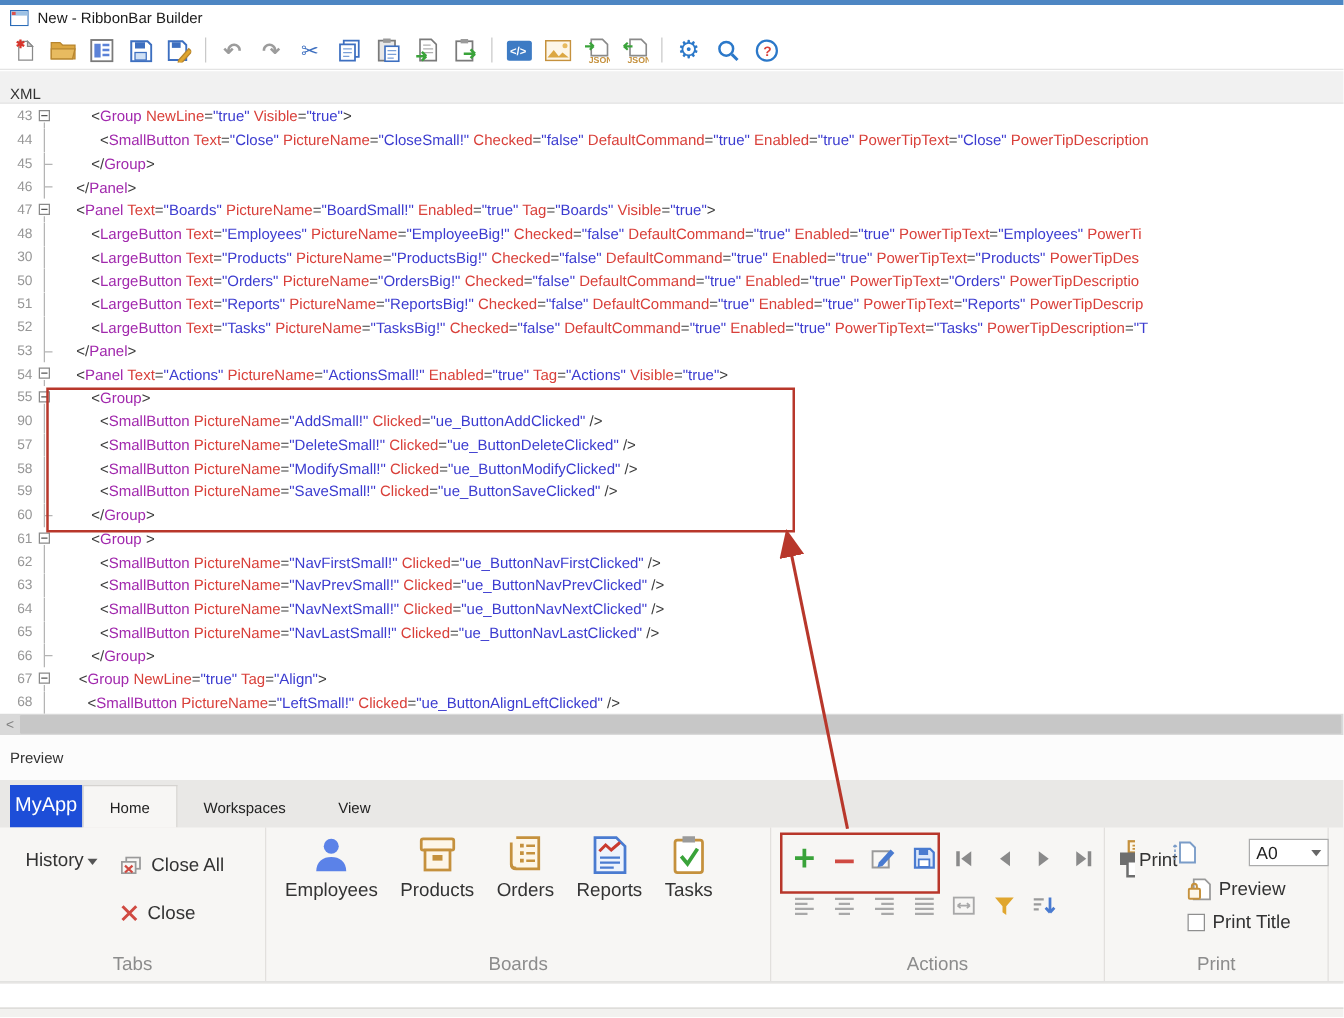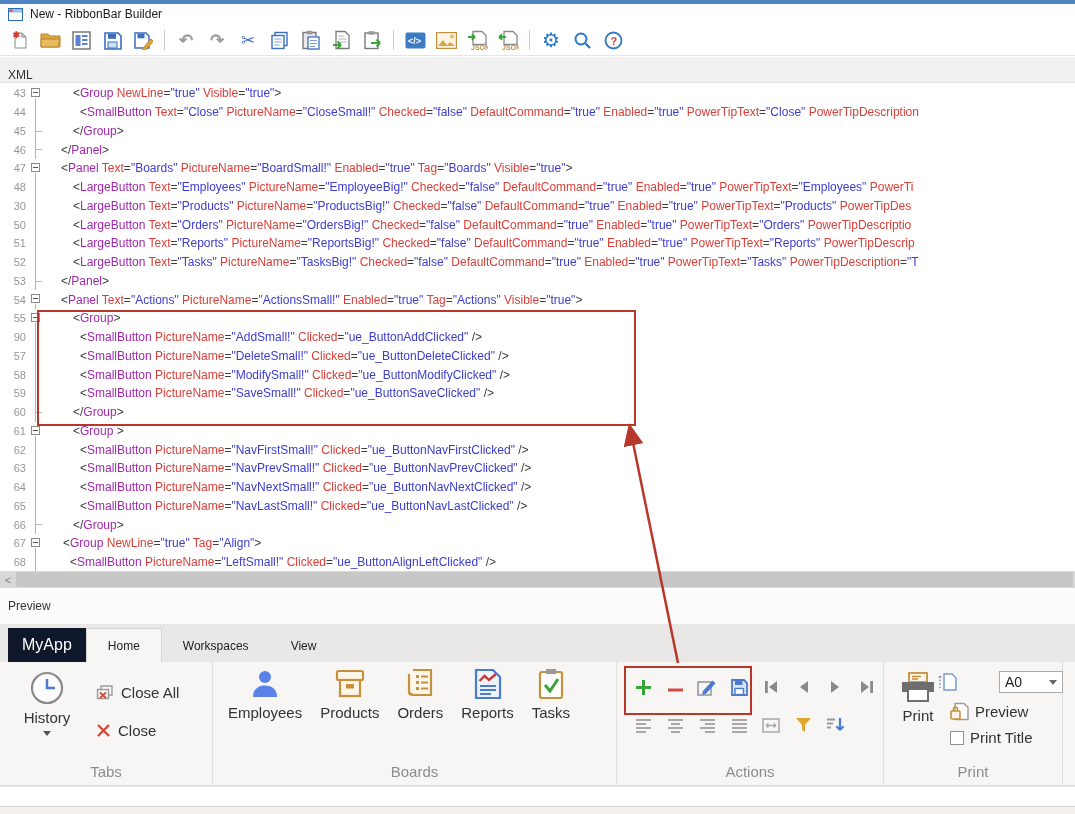--- a/index.html
+++ b/index.html
@@ -31,27 +31,27 @@
   .t-tag{color:#a128ad;text-align:center;} .t-attr{color:#d9403a;} .t-val{color:#3c3cd0;} .t-p{color:#3c3c3c;} .t-plain{color:#3c3c3c;}
 
   .hscroll{position:absolute;left:0;top:571px;width:100%;height:17px;background:#d9d9d9;display:flex;align-items:center;}
   .hscroll .arrow{width:16px;text-align:center;color:#7e7e7e;font-size:11px;flex:none;}
   .hscroll .thumb{height:15px;flex:1;background:#c7c7c7;margin-right:2px;border-radius:1px;}
 
   
   .preview-header{position:absolute;left:0;top:588px;width:100%;height:36px;background:#fcfcfc;display:flex;align-items:center;padding-left:8px;box-sizing:border-box;font-size:12px;color:#333;}
   .preview-panel{position:absolute;left:0;top:624px;width:1075px;height:163px;background:#e9e8e6;}
   .tabstrip{position:absolute;left:0;top:0;width:100%;height:38px;display:flex;align-items:flex-end;padding-left:8px;box-sizing:border-box;}
-  .app-btn{height:34px;padding:0 14px;background:#0f172a;color:#fff;font-size:16px;display:flex;align-items:center;}
+  .app-btn{height:34px;padding:0 4px;background:#1d4ed8;color:#fff;font-size:16px;display:flex;align-items:center;}
   .rtab{height:33px;padding:0 21px;font-size:12px;color:#222;display:flex;align-items:center;}
   .rtab.active{background:#f7f6f4;border:1px solid #d5d3d0;border-bottom:none;}
   .ribbon{position:absolute;left:0;top:38px;width:1075px;height:124px;background:#f7f6f4;border-bottom:1px solid #dcdbd9;box-sizing:border-box;}
   .rgroup{position:absolute;top:0;height:123px;border-right:1px solid #e2e0dd;box-sizing:border-box;}
   .grp-label{position:absolute;bottom:5px;left:0;right:0;text-align:center;font-size:15px;color:#8c8c8c;}
-  .big-btn{position:absolute;display:flex;flex-direction:column;align-items:center;gap:3px;font-size:15px;color:#333;}
+  .big-btn{position:absolute;display:flex;flex-direction:row;align-items:center;gap:3px;font-size:15px;color:#333;}
   .caret{width:0;height:0;border-left:4px solid transparent;border-right:4px solid transparent;border-top:5px solid #555;margin-top:2px;}
   .small-row-btn{display:flex;align-items:center;gap:7px;font-size:15px;color:#333;position:absolute;}
   .boards-row{position:absolute;left:6px;top:6px;display:flex;}
   .board-btn{display:flex;flex-direction:column;align-items:center;gap:4px;padding:0 9px;font-size:15px;color:#333;}
   .act-grid{position:absolute;left:10px;top:8px;display:grid;grid-template-columns:repeat(8,32px);grid-auto-rows:38px;justify-items:center;align-items:center;}
   .combo{display:flex;align-items:center;justify-content:space-between;width:64px;height:22px;background:#fff;border:1px solid #ababab;font-size:14px;padding:0 5px;box-sizing:border-box;color:#222;}
   .combo .caret{border-top-color:#666;margin-top:0;}
   .chk{width:14px;height:14px;background:#fff;border:1px solid #8f8f8f;box-sizing:border-box;flex:none;}
   .print-col-row{position:absolute;display:flex;align-items:center;gap:6px;font-size:15px;color:#333;}
 

